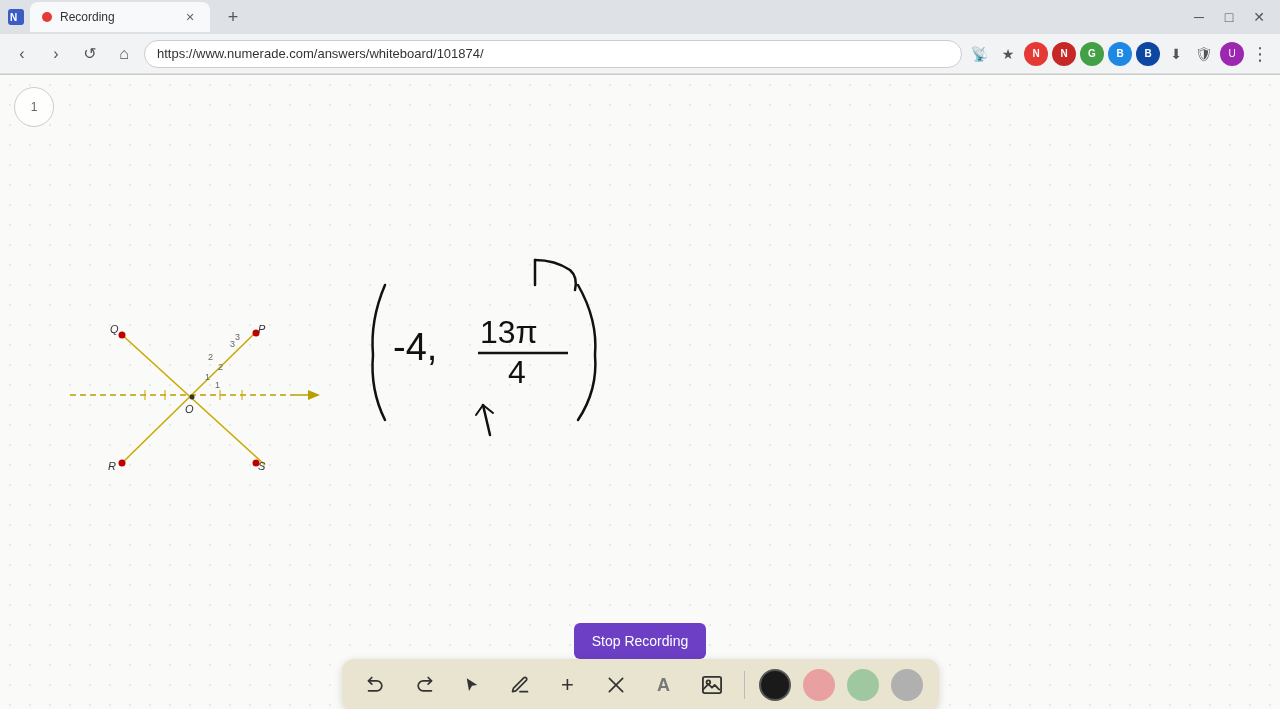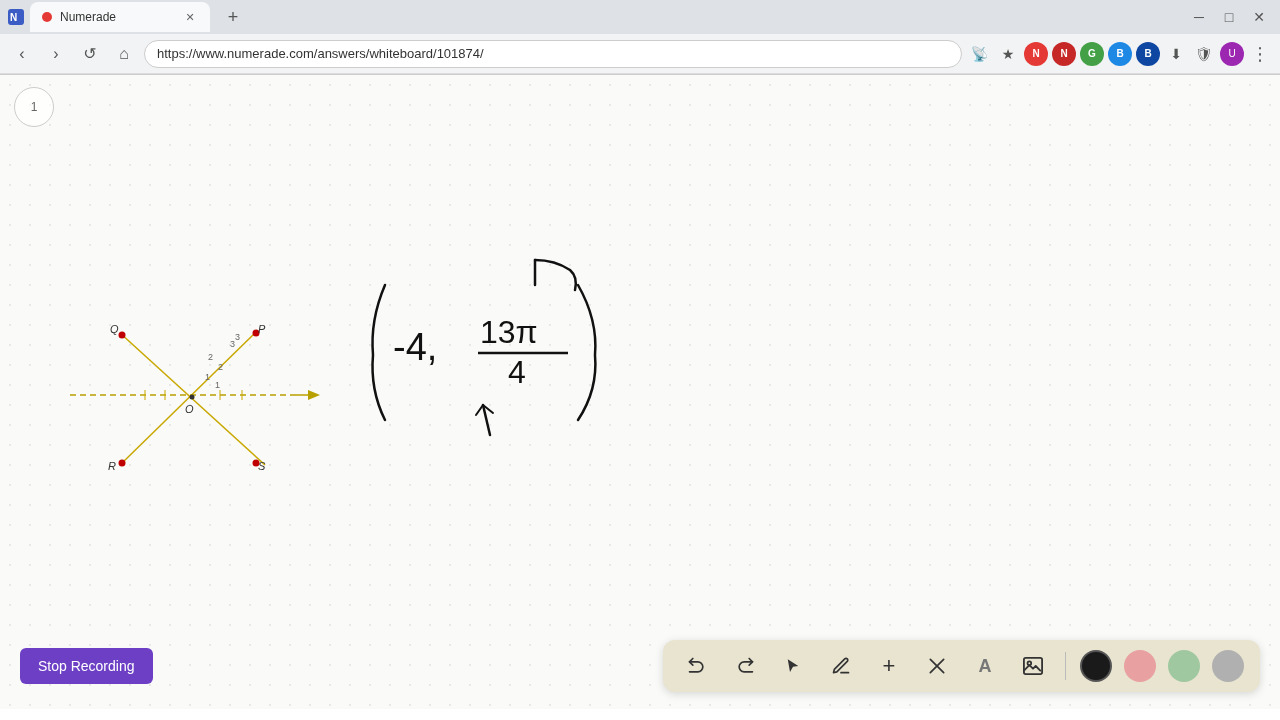--- a/index.html
+++ b/index.html
@@ -200,20 +200,21 @@
       position: absolute;
       bottom: 0;
       left: 0;
       right: 0;
       height: 86px;
       display: flex;
       align-items: center;
       justify-content: space-between;
       padding: 0 20px;
       z-index: 20;
+      flex-direction: column;
     }
 
     .stop-recording-btn {
       background: #6c3fc5;
       color: white;
       border: none;
       border-radius: 6px;
       padding: 10px 18px;
       font-size: 14px;
       font-weight: 500;
@@ -272,21 +273,21 @@
 
     <div class="browser-icon">
       <svg width="16" height="16" viewBox="0 0 16 16">
         <rect width="16" height="16" rx="3" fill="#3b5cc4"></rect>
         <text x="2" y="12" font-size="10" fill="white" font-weight="bold">N</text>
       </svg>
     </div>
 
     <div class="tab">
       <div class="tab-recording-dot"></div>
-      <span>Numerade</span>
+      <span>Recording</span>
       <div class="tab-close">✕</div>
     </div>
 
     <div class="tab-new">+</div>
 
     <div class="window-controls">
       <div class="window-btn">─</div>
       <div class="window-btn">□</div>
       <div class="window-btn">✕</div>
     </div>

